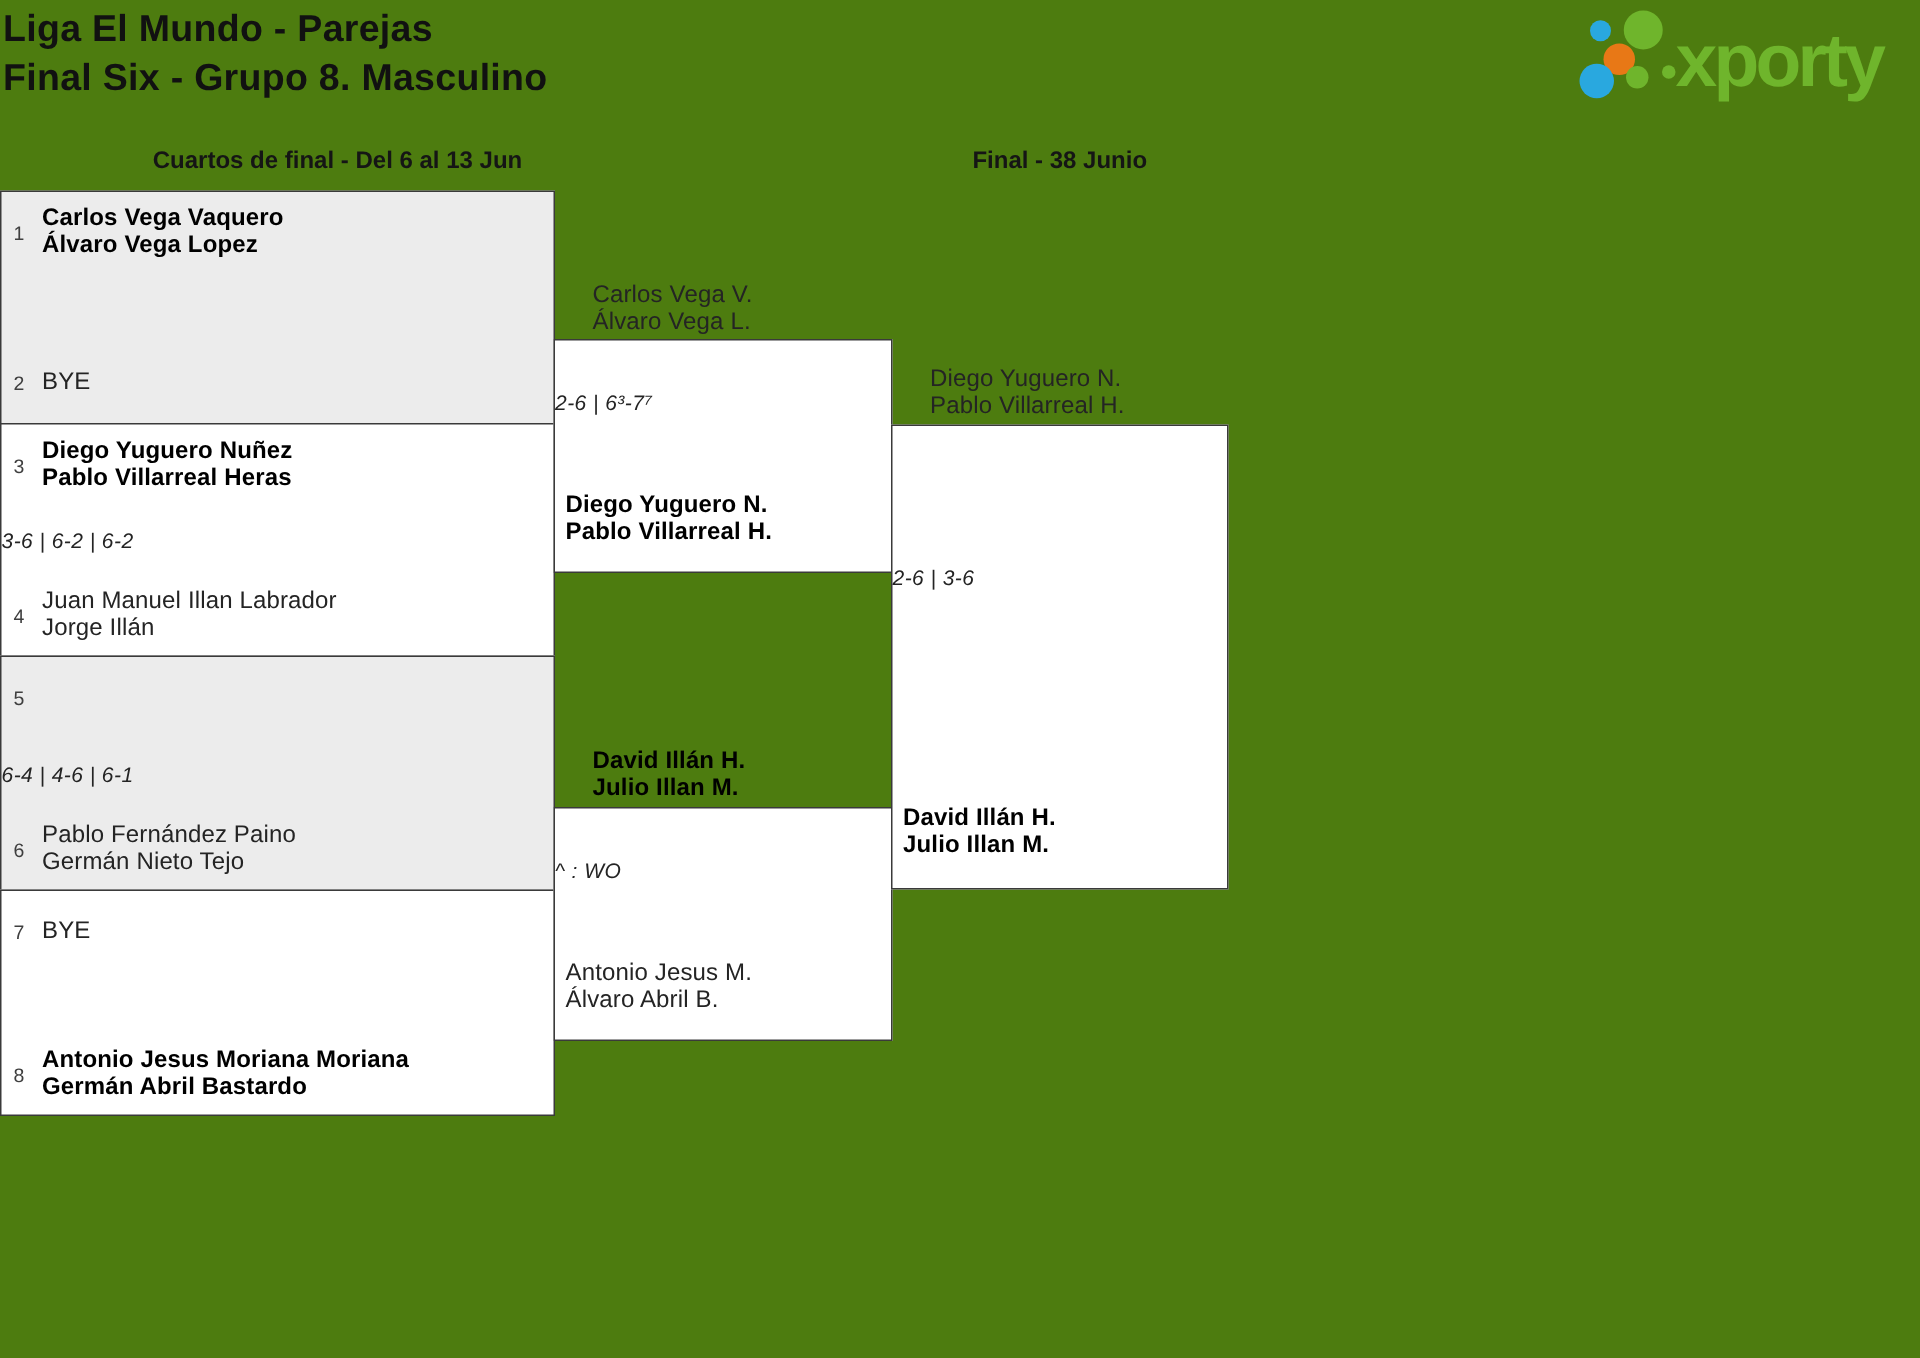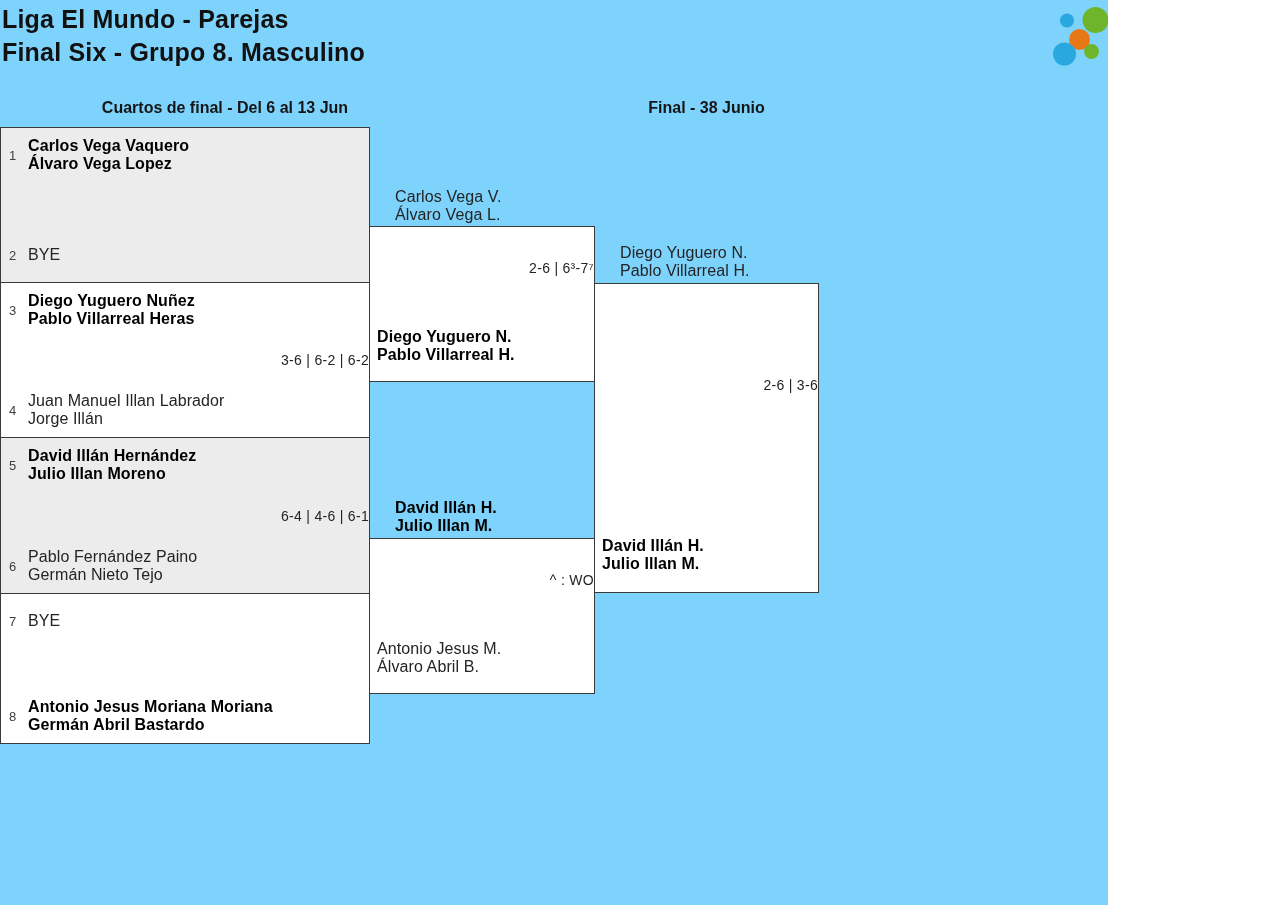--- a/index.html
+++ b/index.html
@@ -1,17 +1,17 @@
 <!DOCTYPE html>
 <html><head>
 <meta charset="utf-8">
 <style>
   html, body { margin:0; padding:0; background:#ffffff; }
   body { font-family:"Liberation Sans", sans-serif; color:#1a1a1a; }
-  #page { position:relative; width:1108px; height:905px; background:#7dd3fc; overflow:hidden; }
+  #page { position:relative; width:1280px; height:905px; background:#4d7c0f; overflow:hidden; }
 
   
   .page-title { position:absolute; left:2px; top:3px; font-size:25px; font-weight:bold;
                 color:#111; line-height:33px; letter-spacing:0.2px; }
   .logo-svg { position:absolute; left:1045px; top:3px; }
 
   
   .round-header { position:absolute; top:97px; font-size:16px; font-weight:600; color:#151515;
                   text-align:center; line-height:22px; }
   .rh-qf { left:16px; width:370px;margin-left:24px; }
@@ -35,22 +35,22 @@
   .team-row { position:absolute; left:0; right:0; height:54px; display:flex; align-items:center;
               padding-left:8px; }
   .team-row.top { top:0; }
   .team-row.bottom { bottom:0; }
   .seed { width:13px; flex:none; font-size:13px; color:#3f3f3f; }
   .team { margin-left:6px; }
   .team .line { font-size:16px; line-height:18px; color:#242424; letter-spacing:0.1px; }
   .team.winner .line { font-weight:bold; color:#000; }
 
   
-  .score { position:absolute; left:0; right:0; text-align:right; font-size:14px;
-           color:#242424; letter-spacing:0.3px; }
+  .score { position:absolute; left:0; right:0; text-align:left; font-size:14px;
+           color:#242424; letter-spacing:0.3px;font-style:italic; }
   .qf-score { top:50%; transform:translateY(-50%); }
   .sf-score { top:33px; }
   .f-score  { top:93px; }
 
   
   .team.float { position:absolute; margin:18px; }
   .sf1-top { left:377px; top:170px; }
   .sf2-top { left:377px; top:481px; }
   .f-top   { left:602px; top:226px; }
   .team.inner { position:absolute; margin:0; left:7px; bottom:17px; }
@@ -113,24 +113,20 @@
       <div class="team">
         <div class="line">Juan Manuel Illan Labrador</div>
         <div class="line">Jorge Illán</div>
       </div>
     </div>
   </div>
 
   <div class="match alt qf3">
     <div class="team-row top">
       <span class="seed">5</span>
-      <div class="team winner">
-        <div class="line">David Illán Hernández</div>
-        <div class="line">Julio Illan Moreno</div>
-      </div>
     </div>
     <div class="score qf-score">6-4 | 4-6 | 6-1</div>
     <div class="team-row bottom">
       <span class="seed">6</span>
       <div class="team">
         <div class="line">Pablo Fernández Paino</div>
         <div class="line">Germán Nieto Tejo</div>
       </div>
     </div>
   </div>

